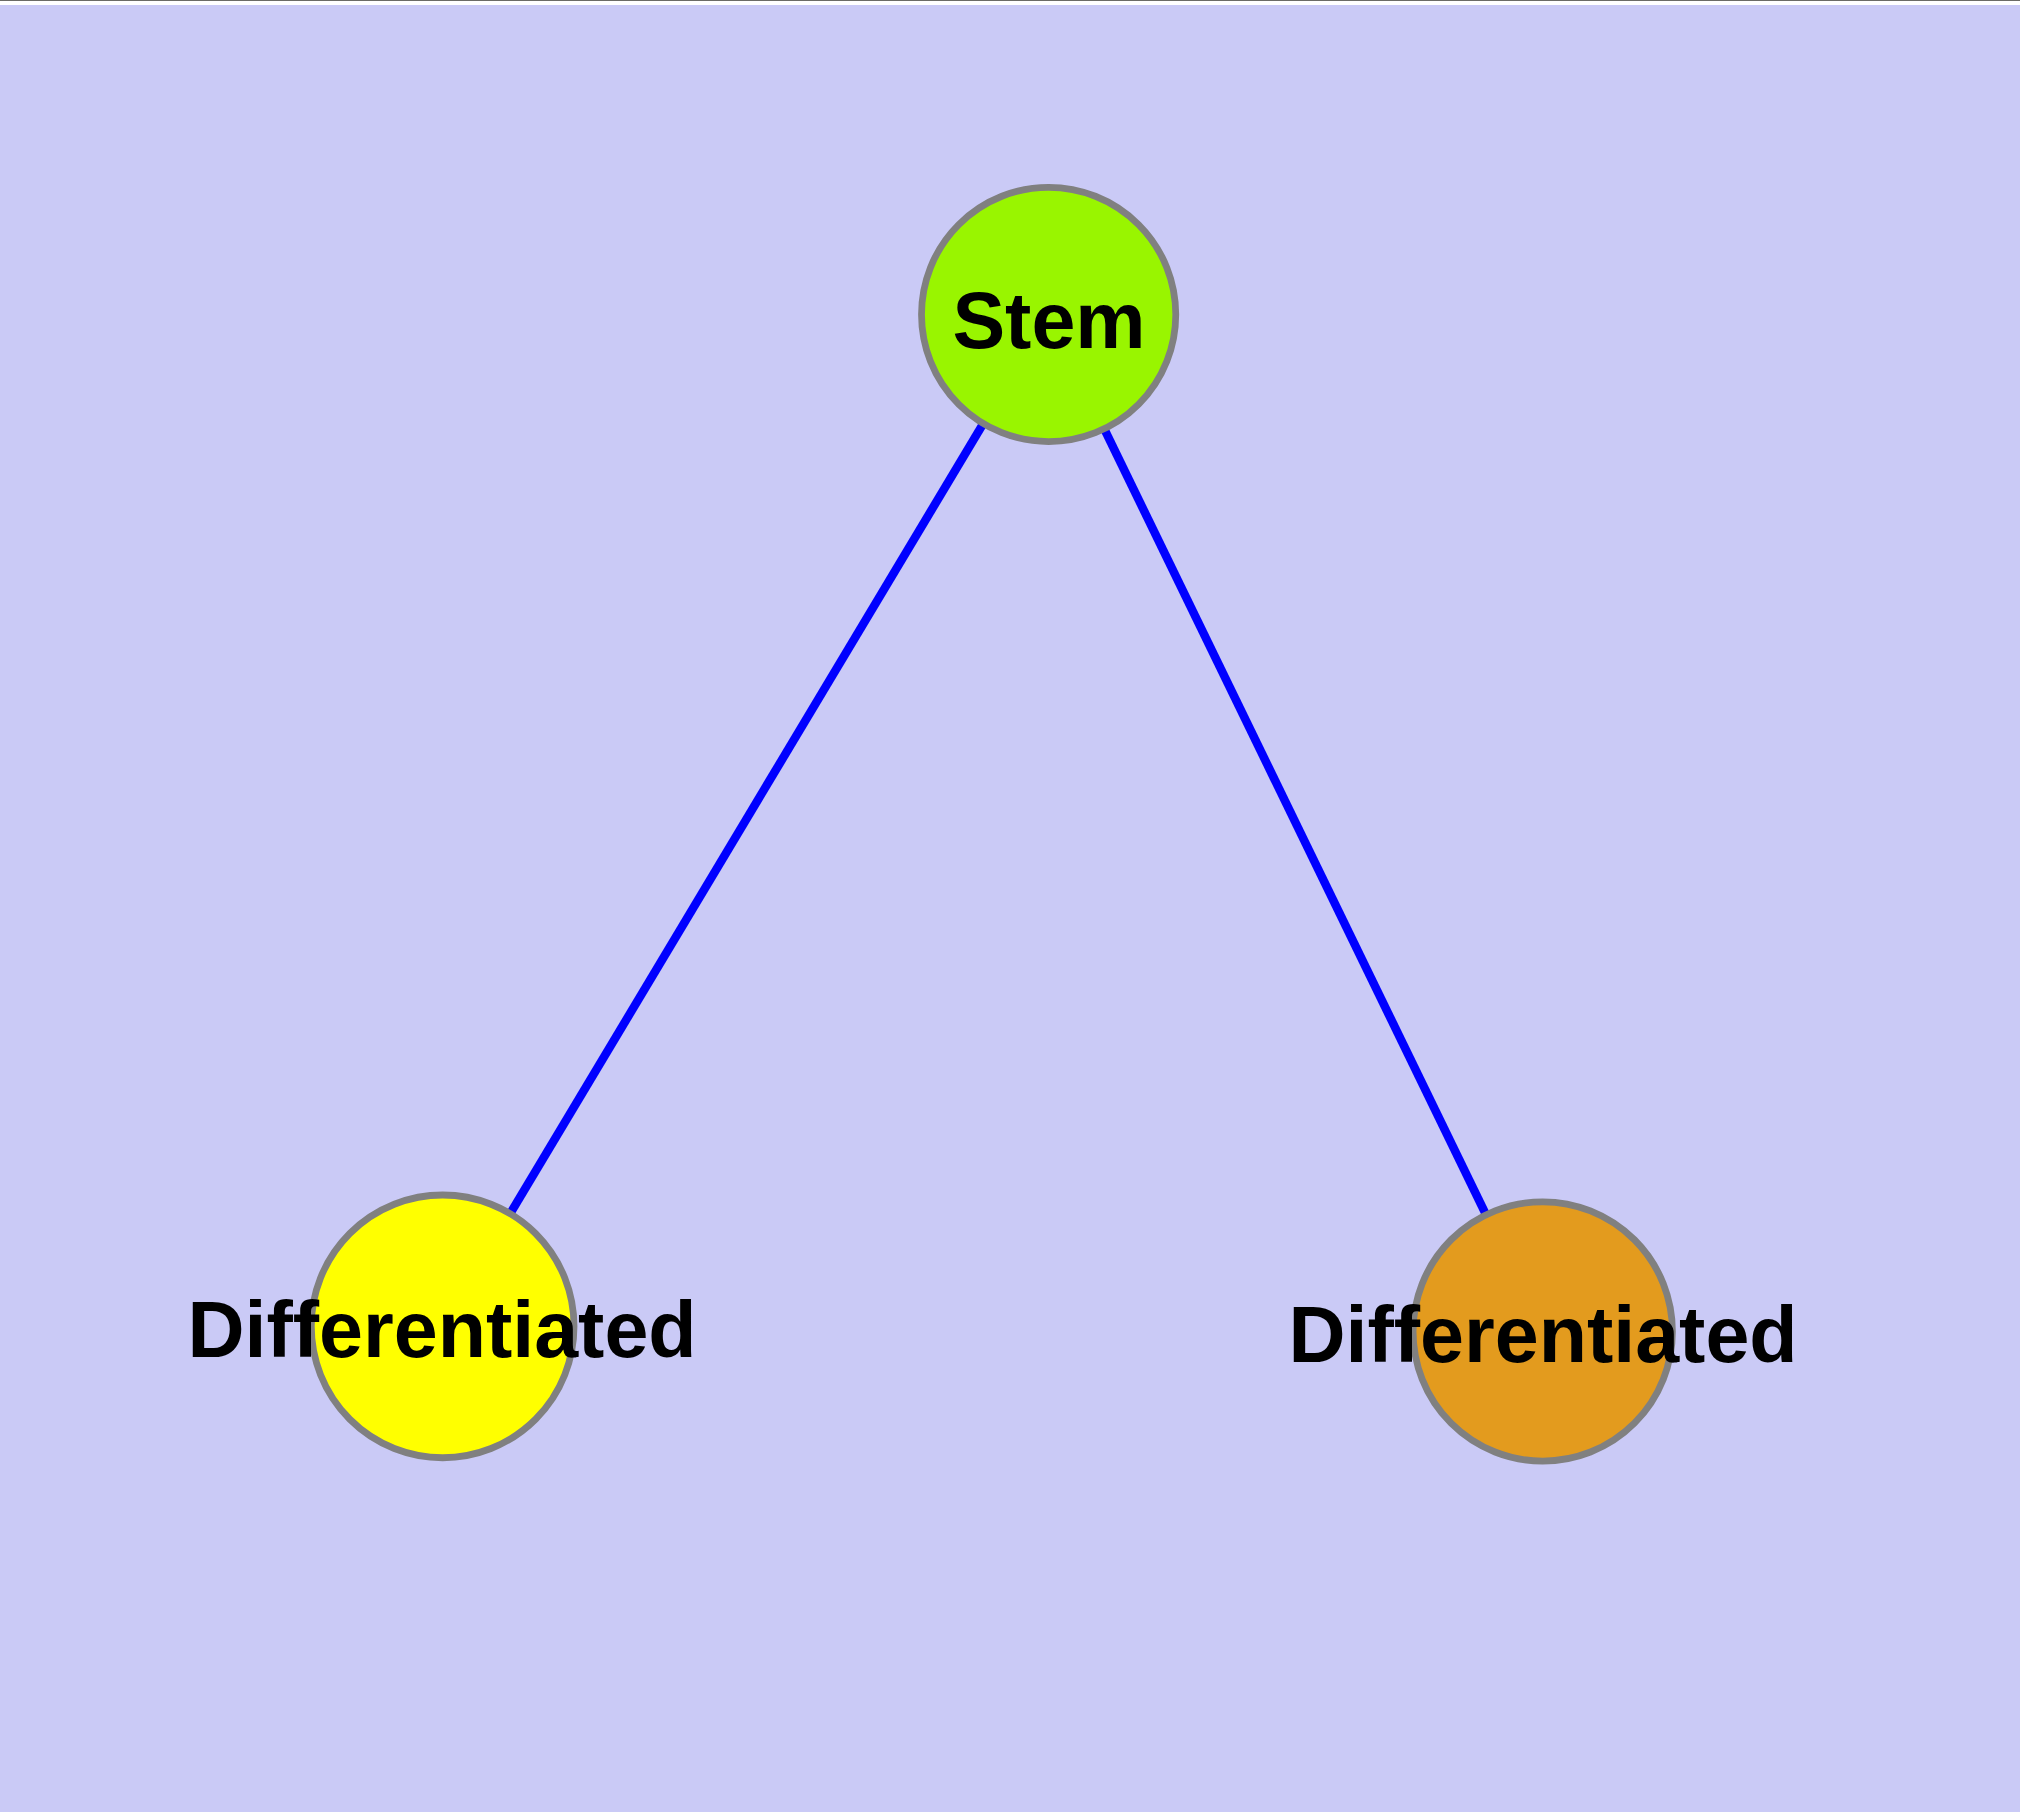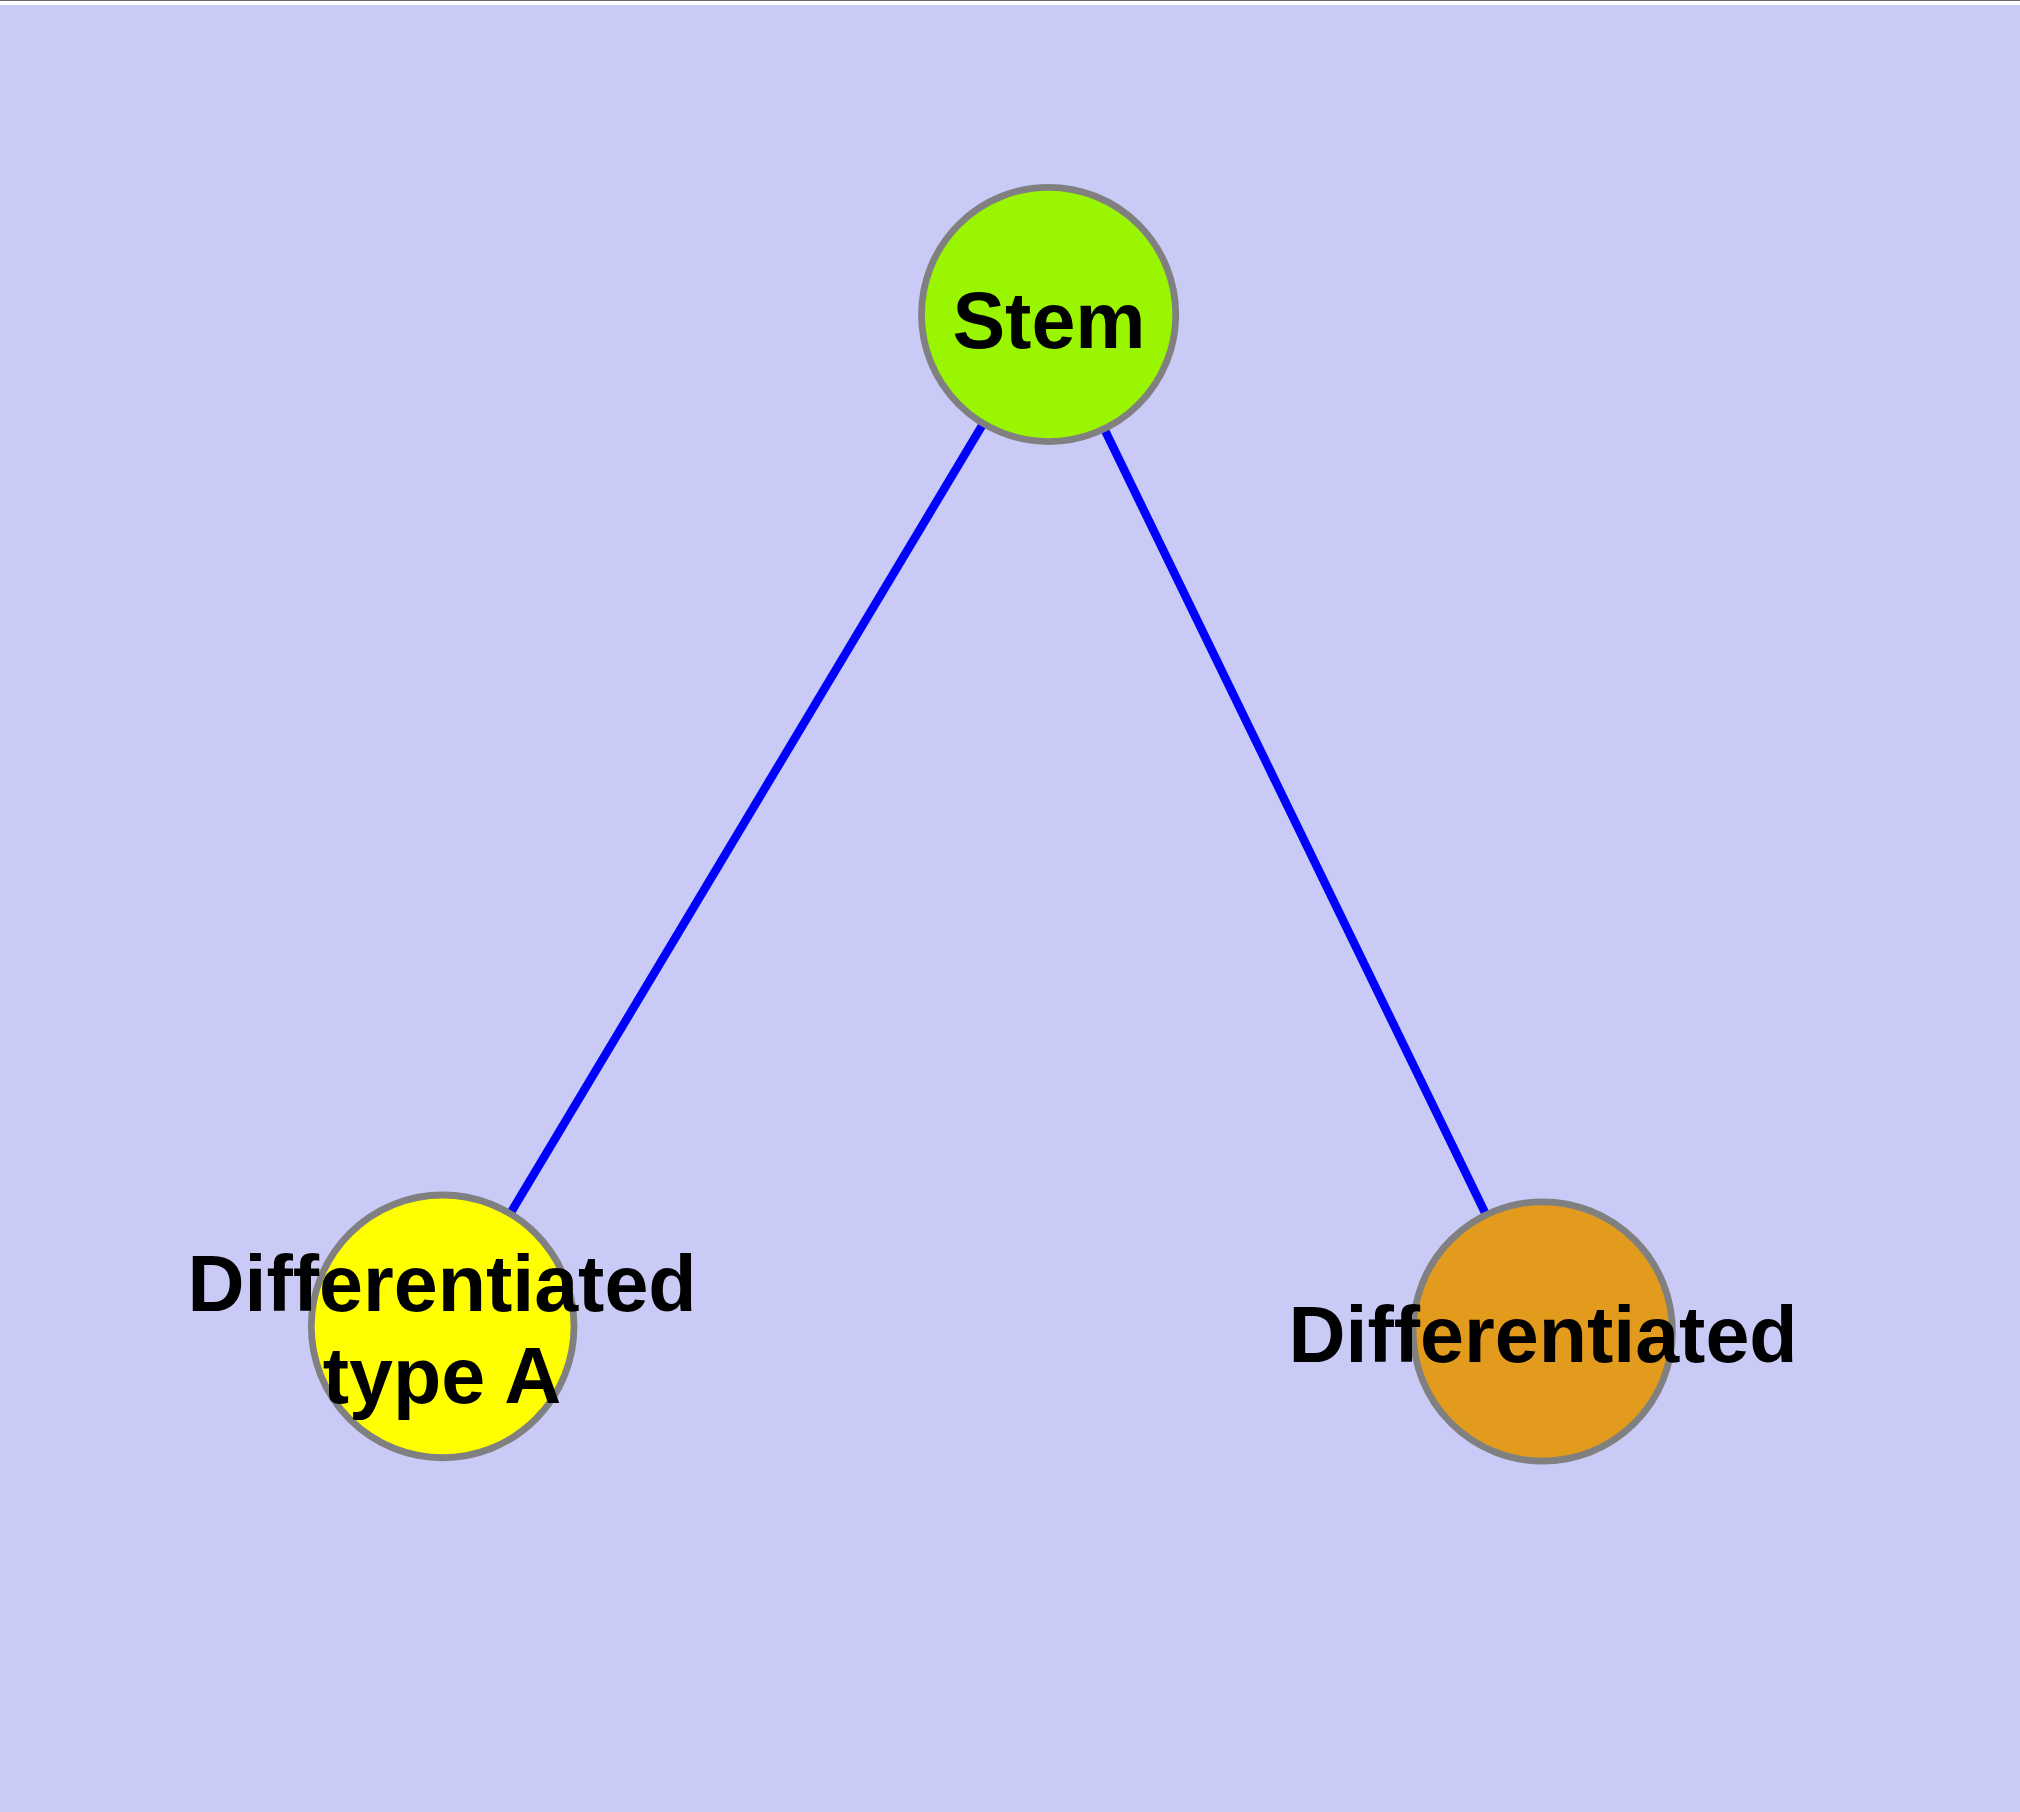--- a/index.html
+++ b/index.html
@@ -58,19 +58,18 @@
   <circle cx="522" cy="1565" r="155" stroke-width="8" fill="#FFFF00" stroke="#808080"></circle>
   <circle cx="1820" cy="1571" r="153" stroke-width="8" fill="#E39B1E" stroke="#808080"></circle>
 </svg>
 
 <div class="node-label" id="label-stem">
   <span class="label-line">Stem</span>
 </div>
 
 <div class="node-label" id="label-diff-a">
   <span class="label-line">Differentiated</span>
-  <span class="label-line">type A</span>
 </div>
 
 <div class="node-label" id="label-diff-b">
   <span class="label-line">Differentiated</span>
 </div>
 
 
 </body></html>

